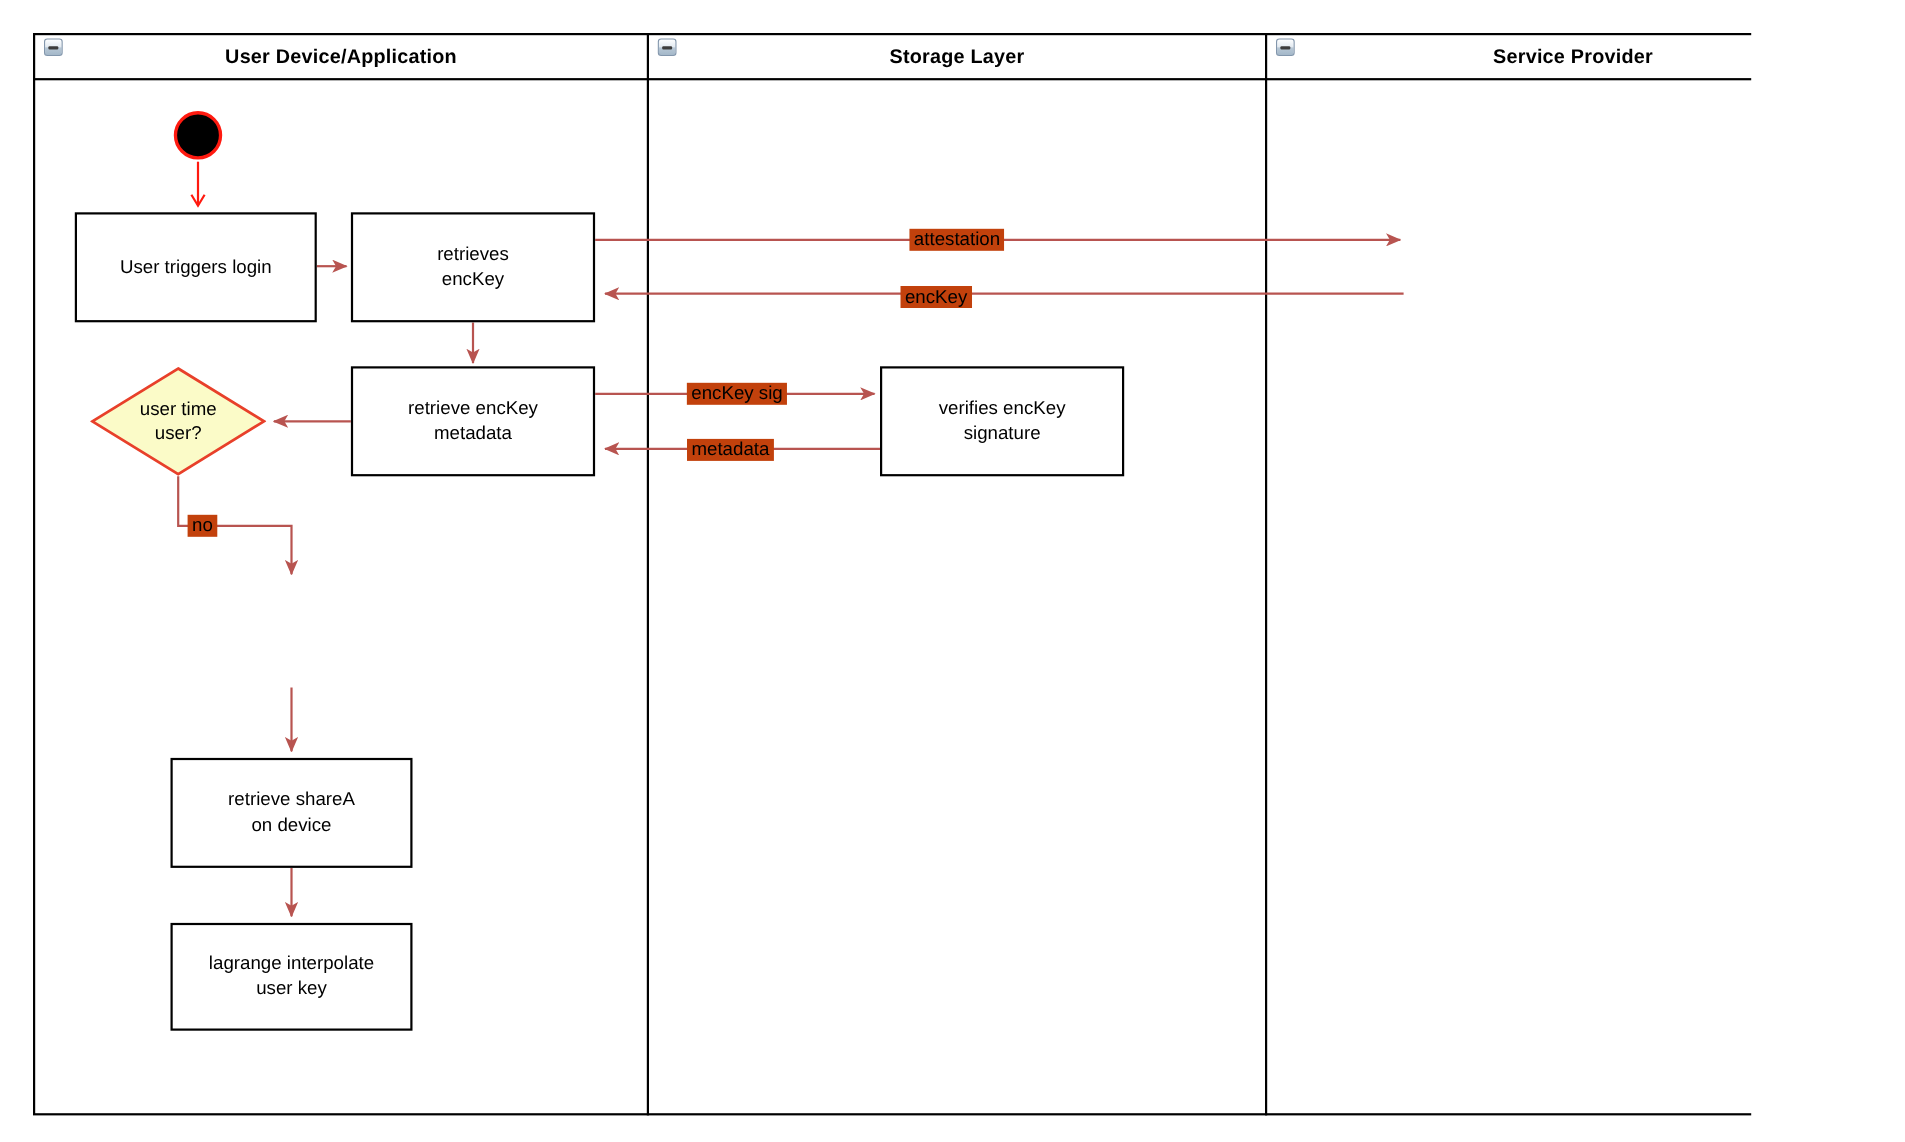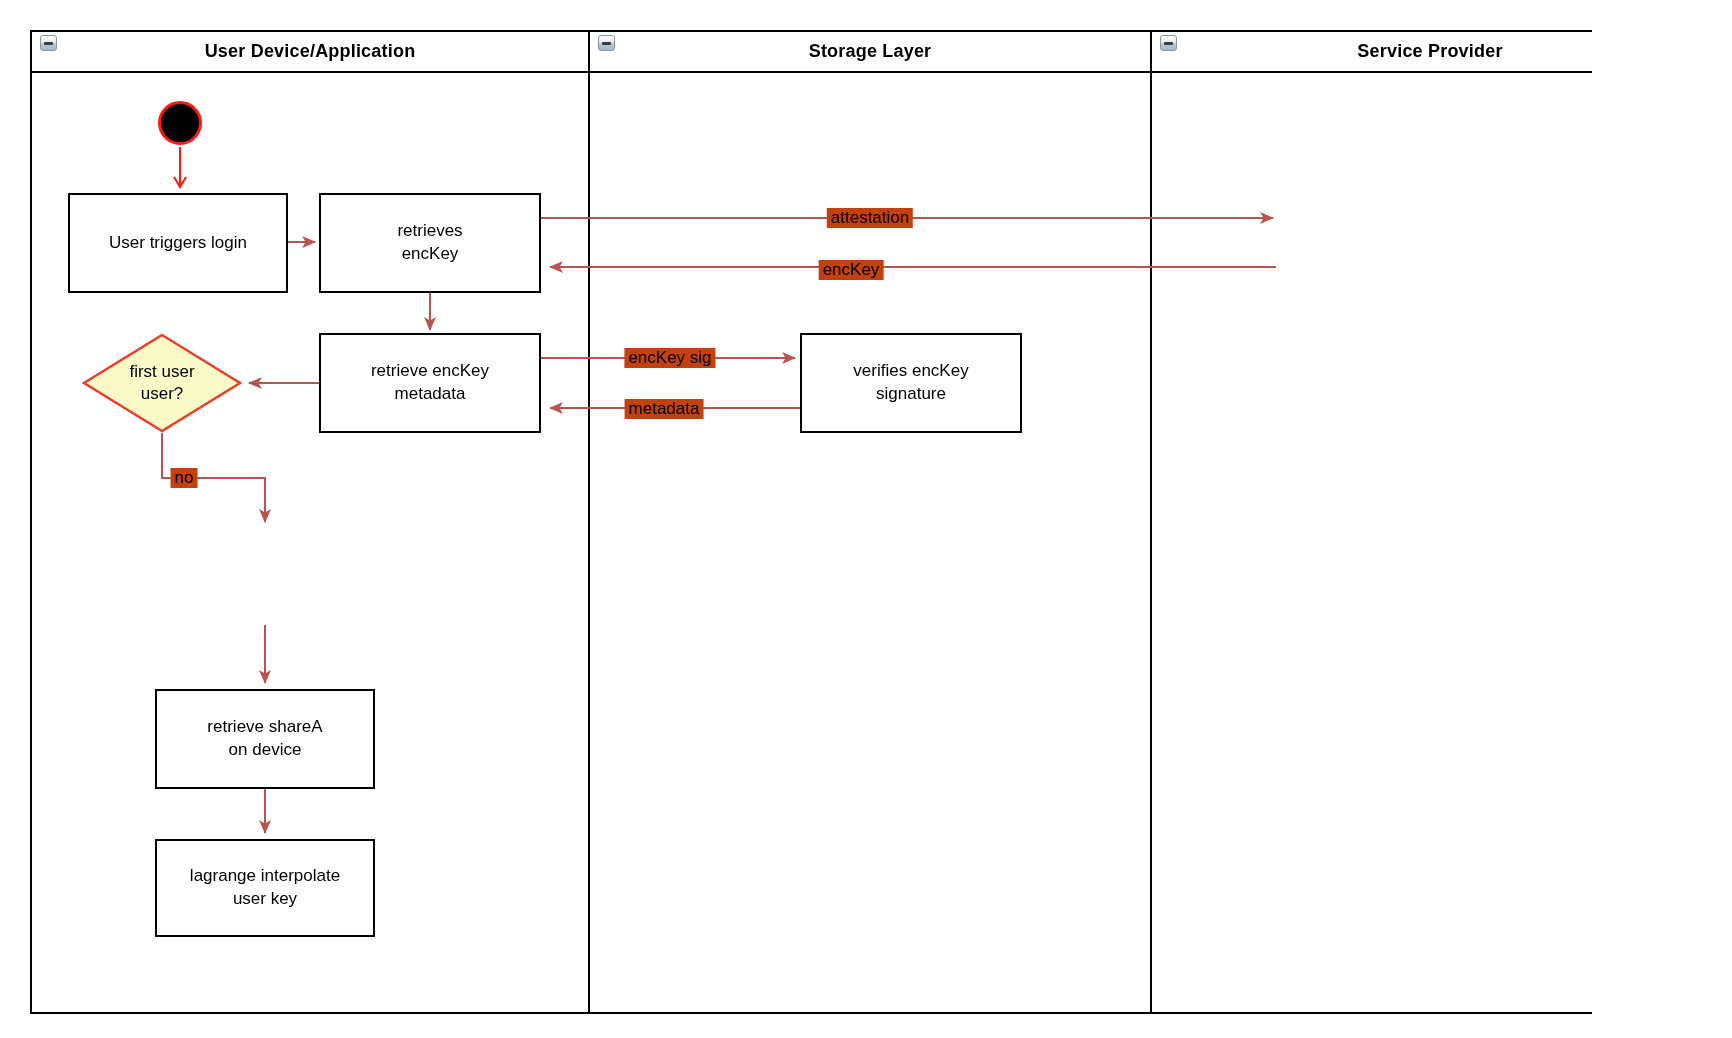--- a/index.html
+++ b/index.html
@@ -134,21 +134,21 @@
   <div class="node" style="left:800px;top:333px;width:222px;height:100px;">
     <span>verifies encKey</span>
     <span>signature</span>
   </div>
 
   <div class="decision">
     <svg width="160" height="100">
       <polygon points="80,2 158,50 80,98 2,50" fill="#FBFBC8" stroke="#E8402A" stroke-width="2.5"></polygon>
     </svg>
     <div class="dtext">
-      <span>first user</span>
+      <span>user time</span>
       <span>user?</span>
     </div>
   </div>
 
 
   <div class="node" style="left:155px;top:689px;width:220px;height:100px;align-items:center;">
     <span>retrieve shareA</span>
     <span>on device</span>
   </div>
 

